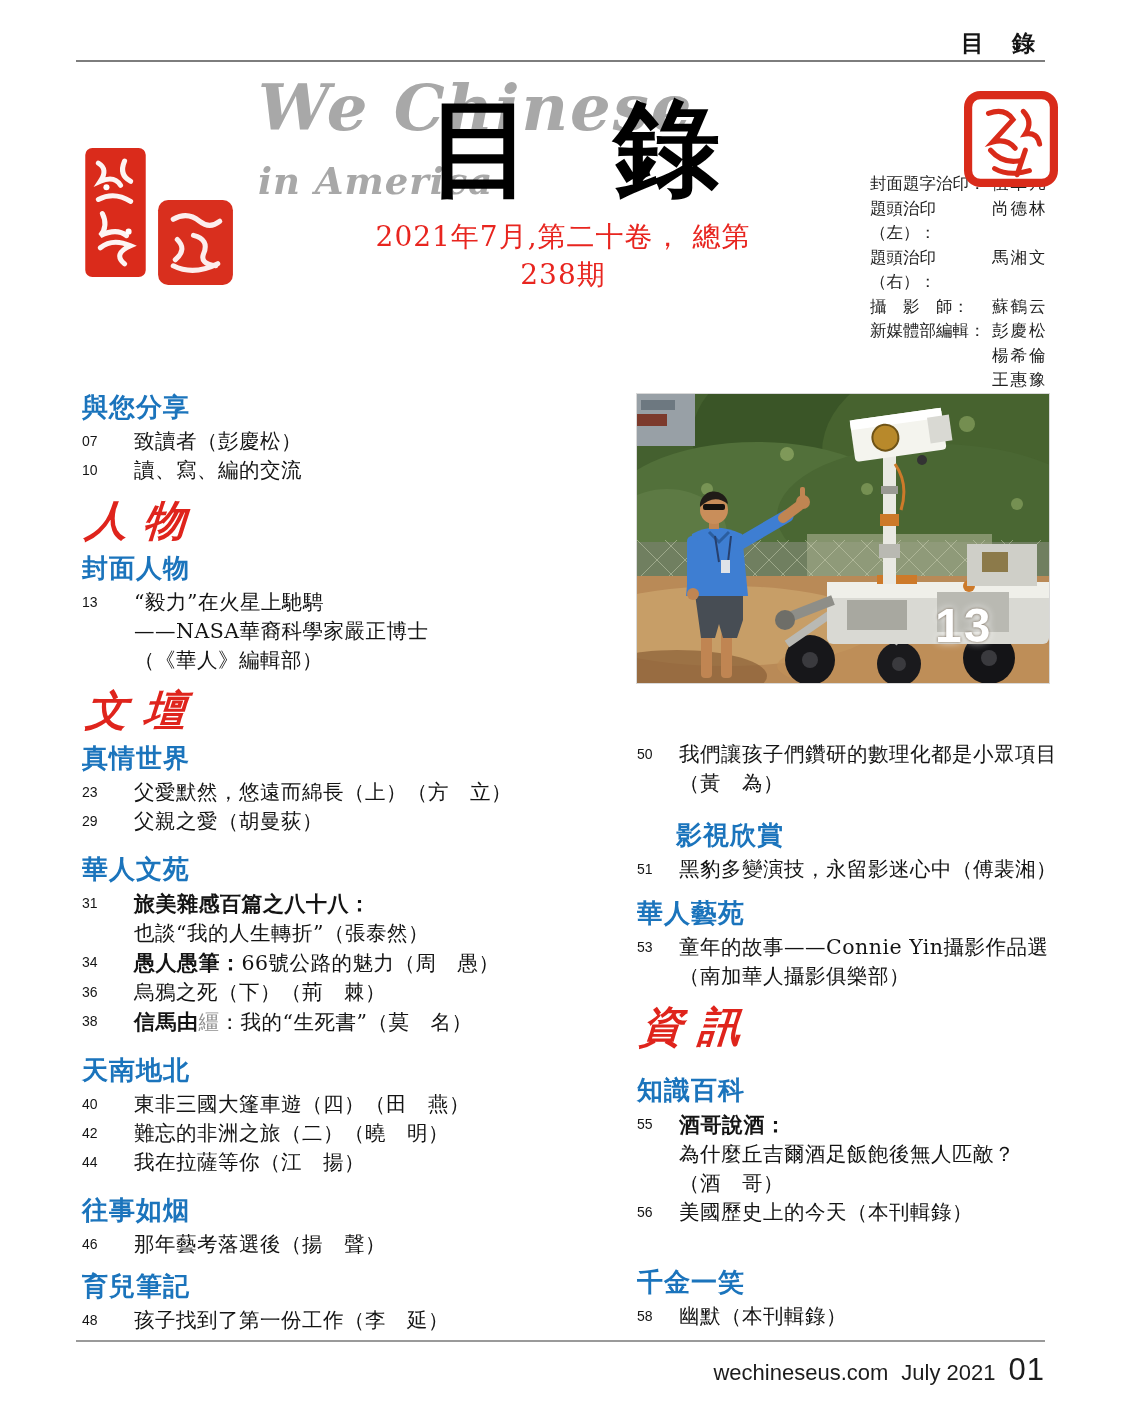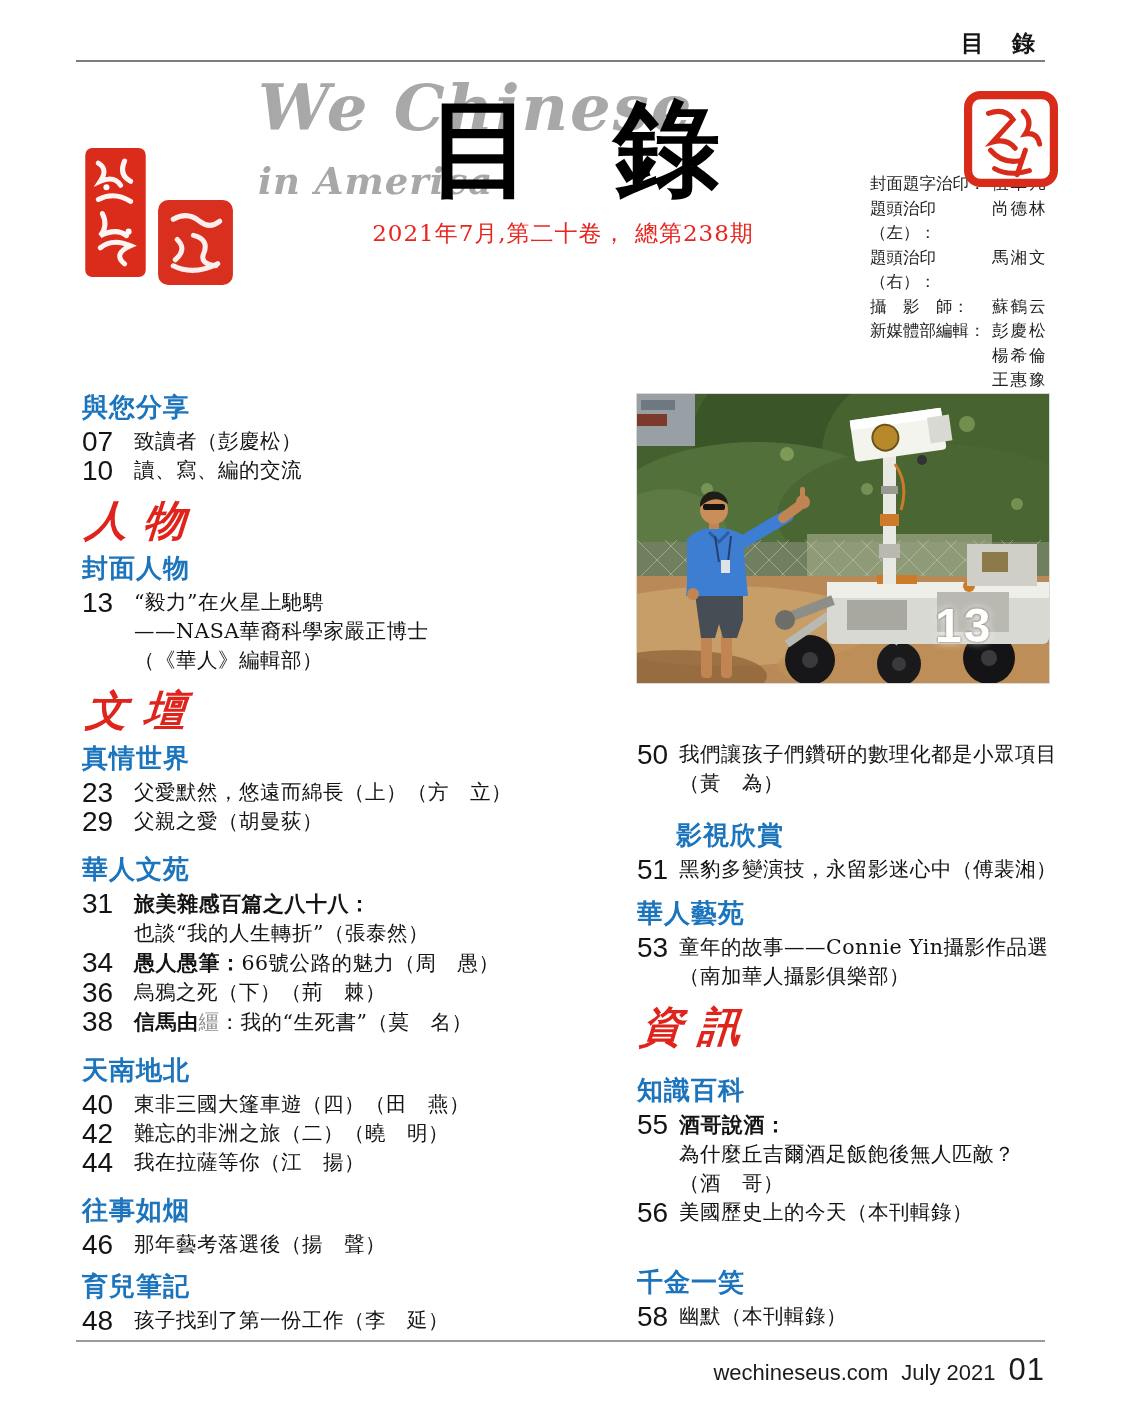--- a/index.html
+++ b/index.html
@@ -23,21 +23,21 @@
   }
   .logo-main { font-size:64px; letter-spacing:2px; }
   .logo-suffix { font-size:37px; letter-spacing:1px; }
   .main-title {
     position:absolute; left:428px; top:92px; z-index:2;
     display:flex; gap:80px; font-family:"DejaVu Serif", serif;
     font-size:106px; font-weight:600; line-height:1.05; color:#000;
   }
   .issue-line {
     position:absolute; left:348px; top:218px; width:430px; z-index:2;
-    text-align:center; font-size:23px; color:#e8251f; letter-spacing:1px;
+    text-align:center; font-size:28px; color:#e8251f; letter-spacing:1px;
     font-family:"DejaVu Serif", serif;
   }
   
   .credits {
     position:absolute; left:870px; top:172px; width:186px;
     font-size:16.5px; line-height:24.5px; color:#222;
   }
   .credit-row { display:flex; }
   .credit-label { width:122px; flex:none; }
   .credit-value { letter-spacing:2px; }
@@ -69,21 +69,21 @@
   .mt18 { margin-top:18px; } .mt22 { margin-top:22px;margin-left:39px; }
   .mt12 { margin-top:12px; } .mt14 { margin-top:14px; } .mt40 { margin-top:40px; }
   .callig {
     font-family:"DejaVu Serif", serif; font-style:italic; font-weight:700;
     font-size:42px; line-height:48px; letter-spacing:16px; color:#df241c;
     margin:12px 0 8px 2px; transform:skewX(-4deg); transform-origin:left bottom;
   }
   .callig.mb24 { margin-bottom:24px; }
   .item { display:flex; font-size:20.5px; line-height:29px; color:#141414; }
   .item .num {
-    flex:none; font-family:"Liberation Sans", sans-serif; font-size:28px;
+    flex:none; font-family:"Liberation Sans", sans-serif; font-size:14px;
   }
   .col-left  .item .num { width:52px; }
   .col-right .item .num { width:42px; }
   .item .txt { flex:1; letter-spacing:0.5px; }
   .bsans { font-family:"Liberation Sans", sans-serif; font-weight:700; font-size:21px; }
   .grayc { color:#8f8f8f; }
   
   .footer-rule {
     position:absolute; left:76px; right:76px; top:1340px; height:2px; background:#9a9a9a;
   }

